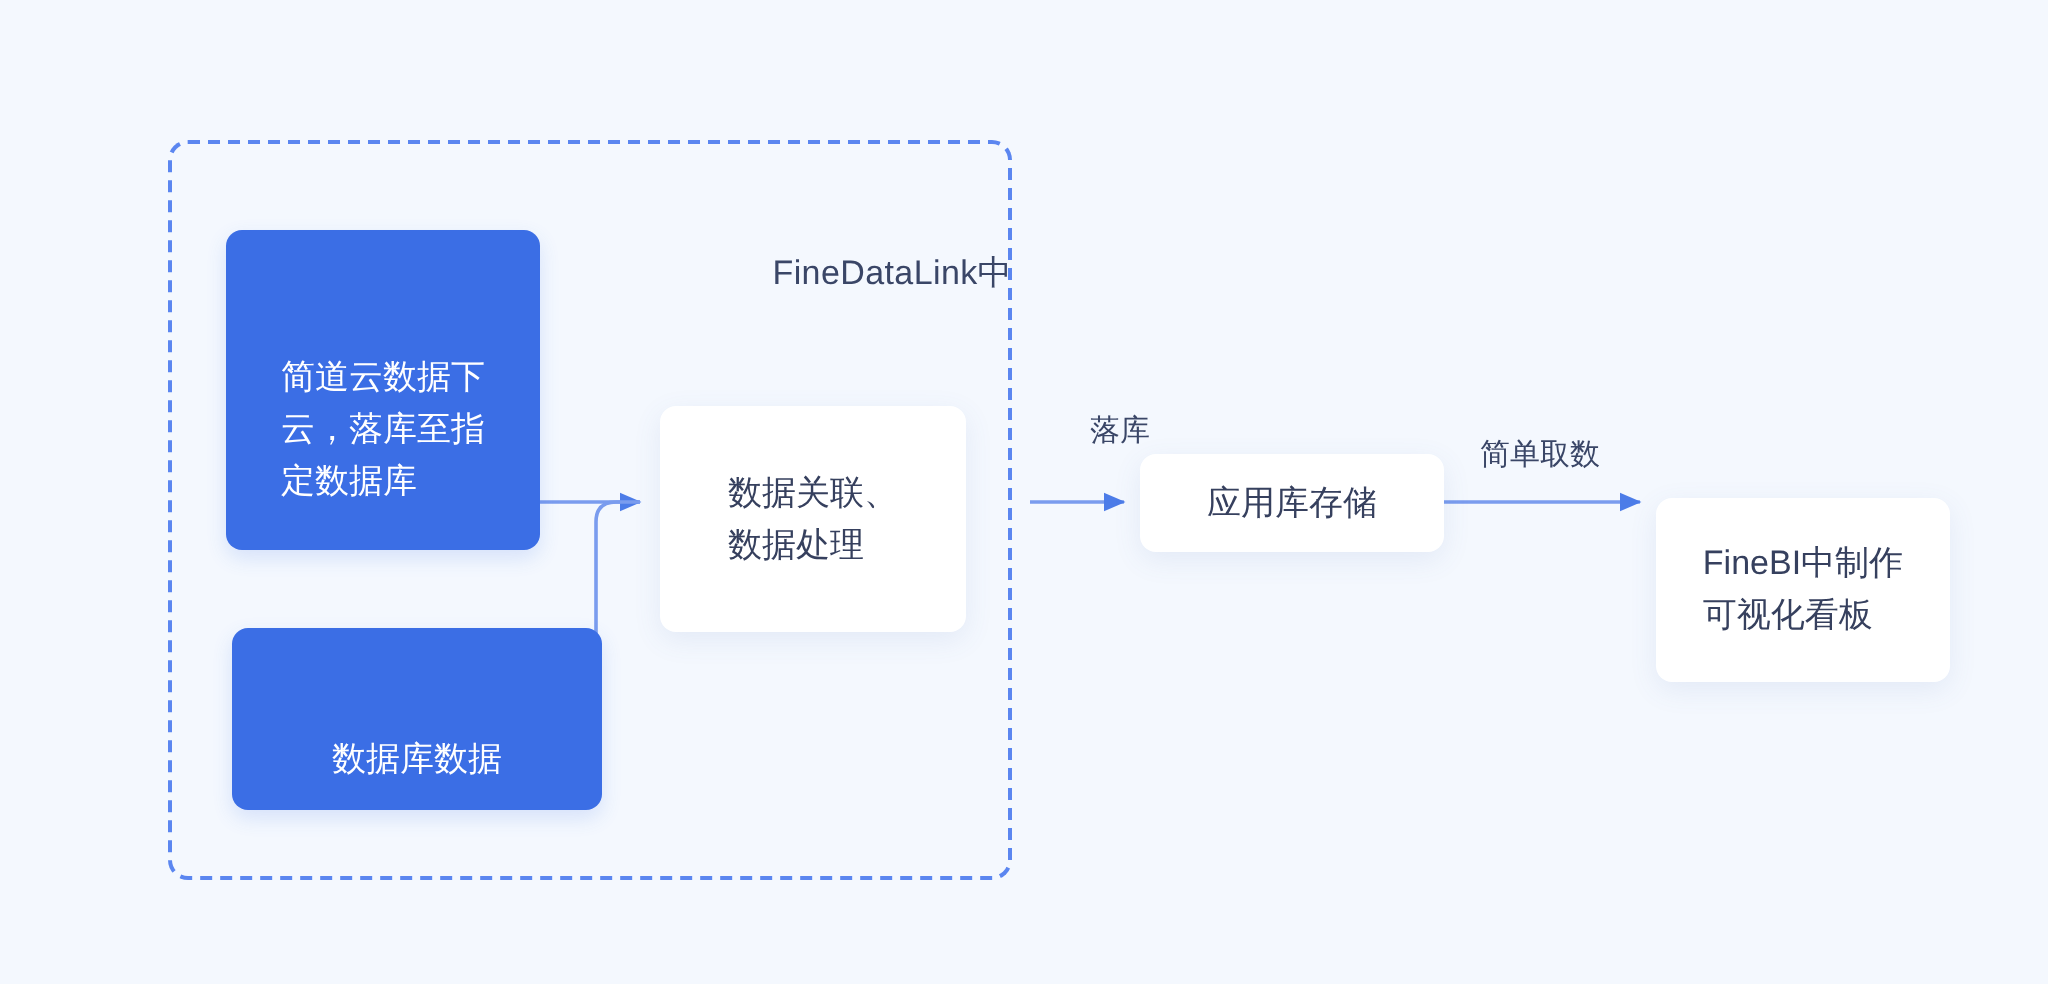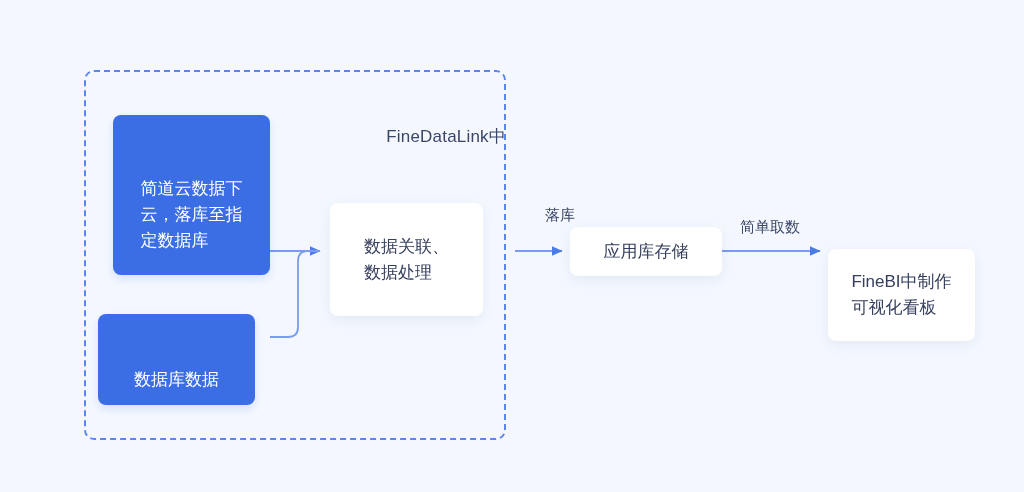--- a/index.html
+++ b/index.html
@@ -83,21 +83,21 @@
   .node.white .node-text {
     padding: 0 16px;
     text-align: left;
   }
   .node.white.centered .node-text {
     text-align: center;
   }
 
   
   #node-jiandaoyun { left: 113px; top: 115px; width: 157px; height: 160px; }
-  #node-database   { left: 98px; top: 314px; width: 157px; height: 91px;  }
+  #node-database   { left: 116px; top: 314px; width: 185px; height: 91px;  }
   #node-process    { left: 330px; top: 203px; width: 153px; height: 113px;  }
   #node-appstore   { left: 570px; top: 227px; width: 152px; height: 49px;  }
   #node-finebi     { left: 828px; top: 205px; width: 147px; height: 92px; margin-top: 44px;  }
 
   
   #connectors {
     position: absolute;
     left: 0;
     top: 0;
     width: 1024px;

